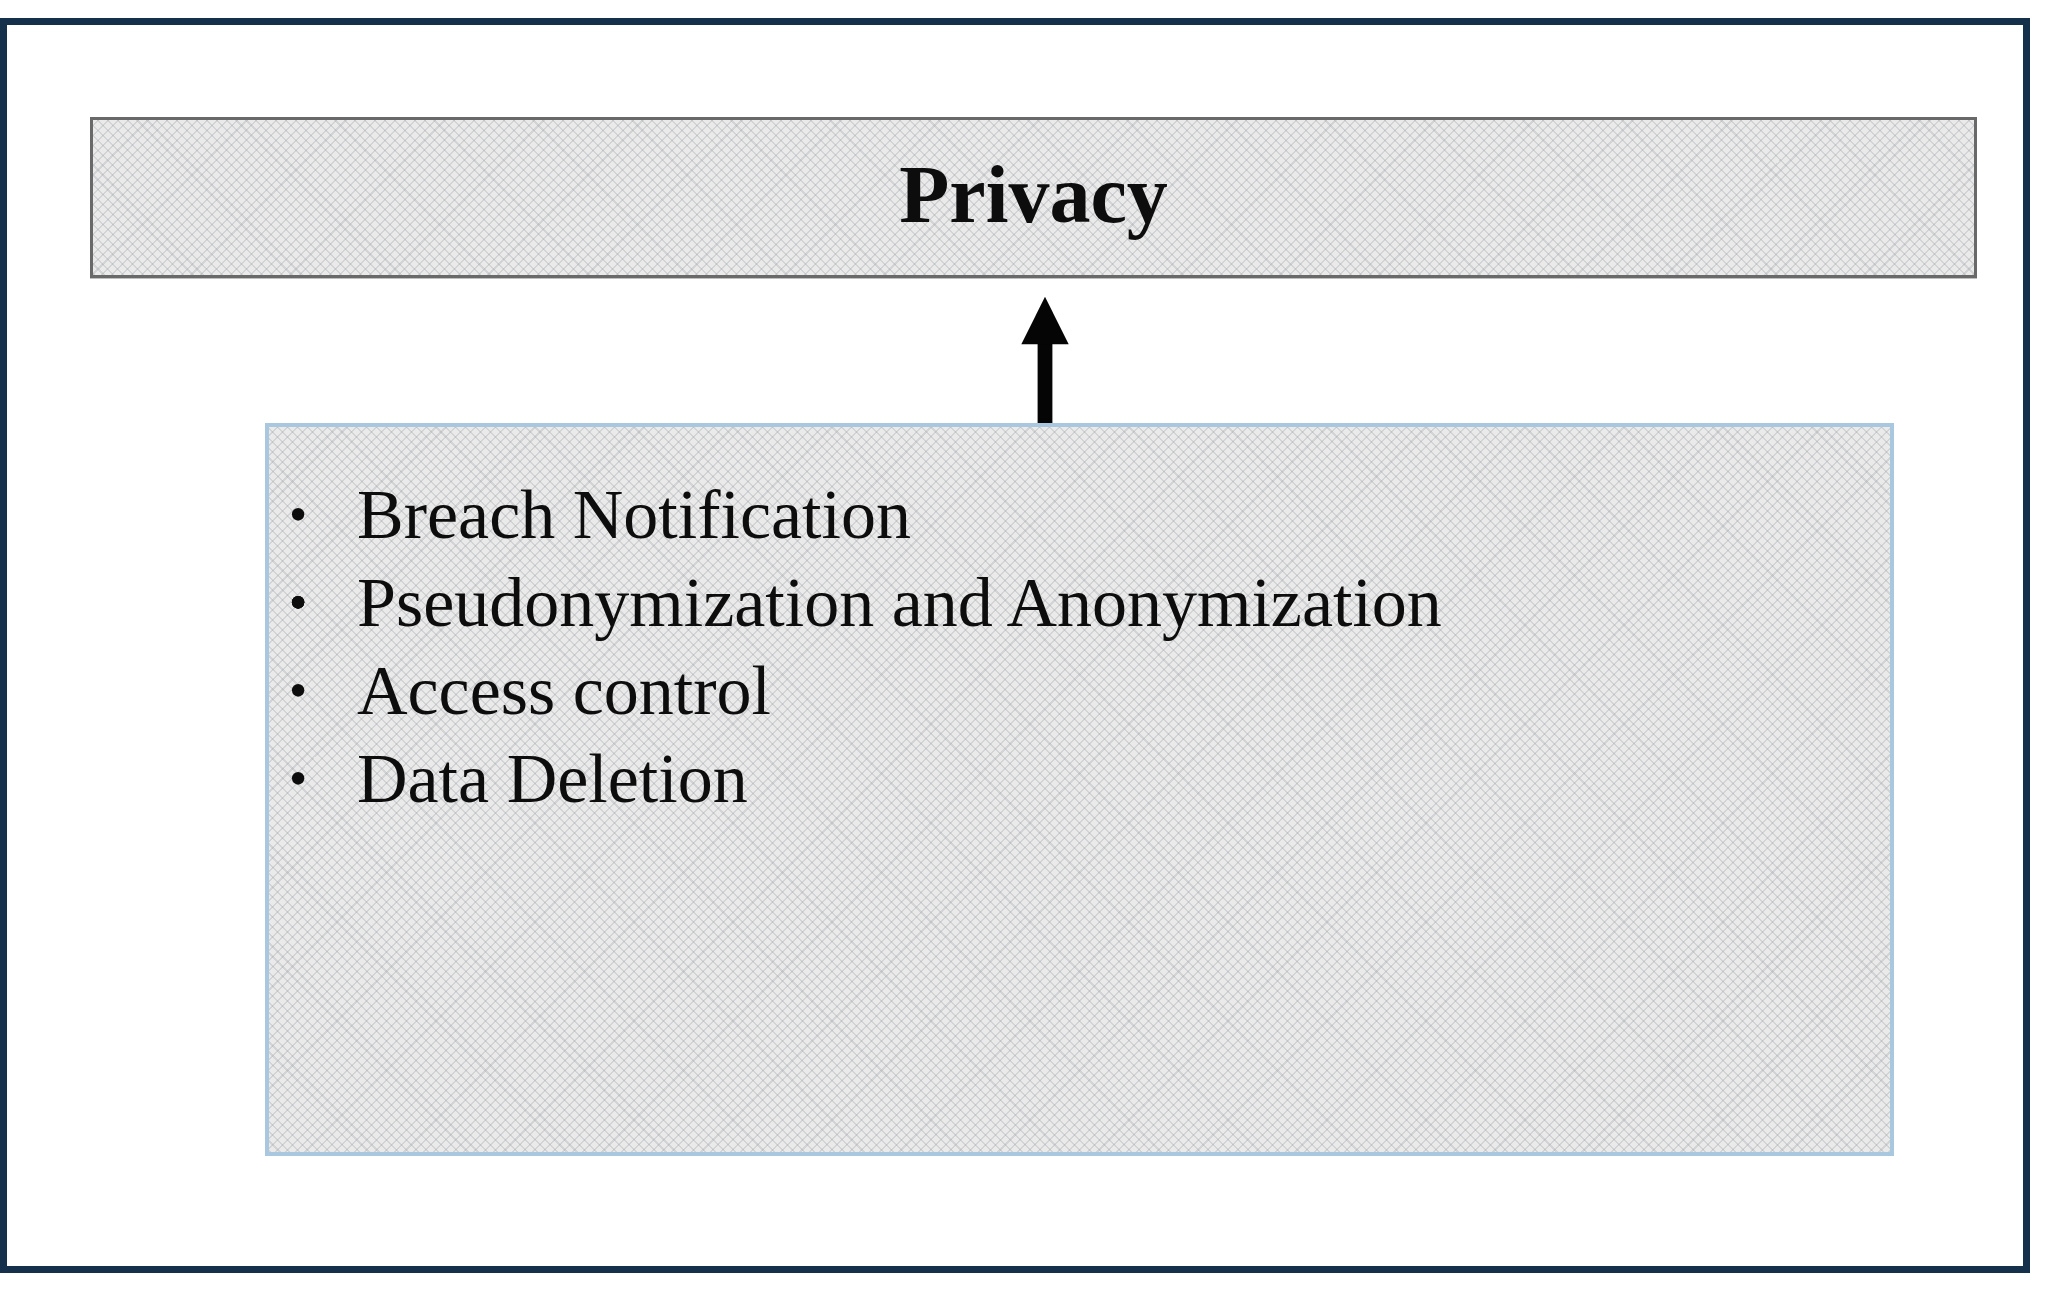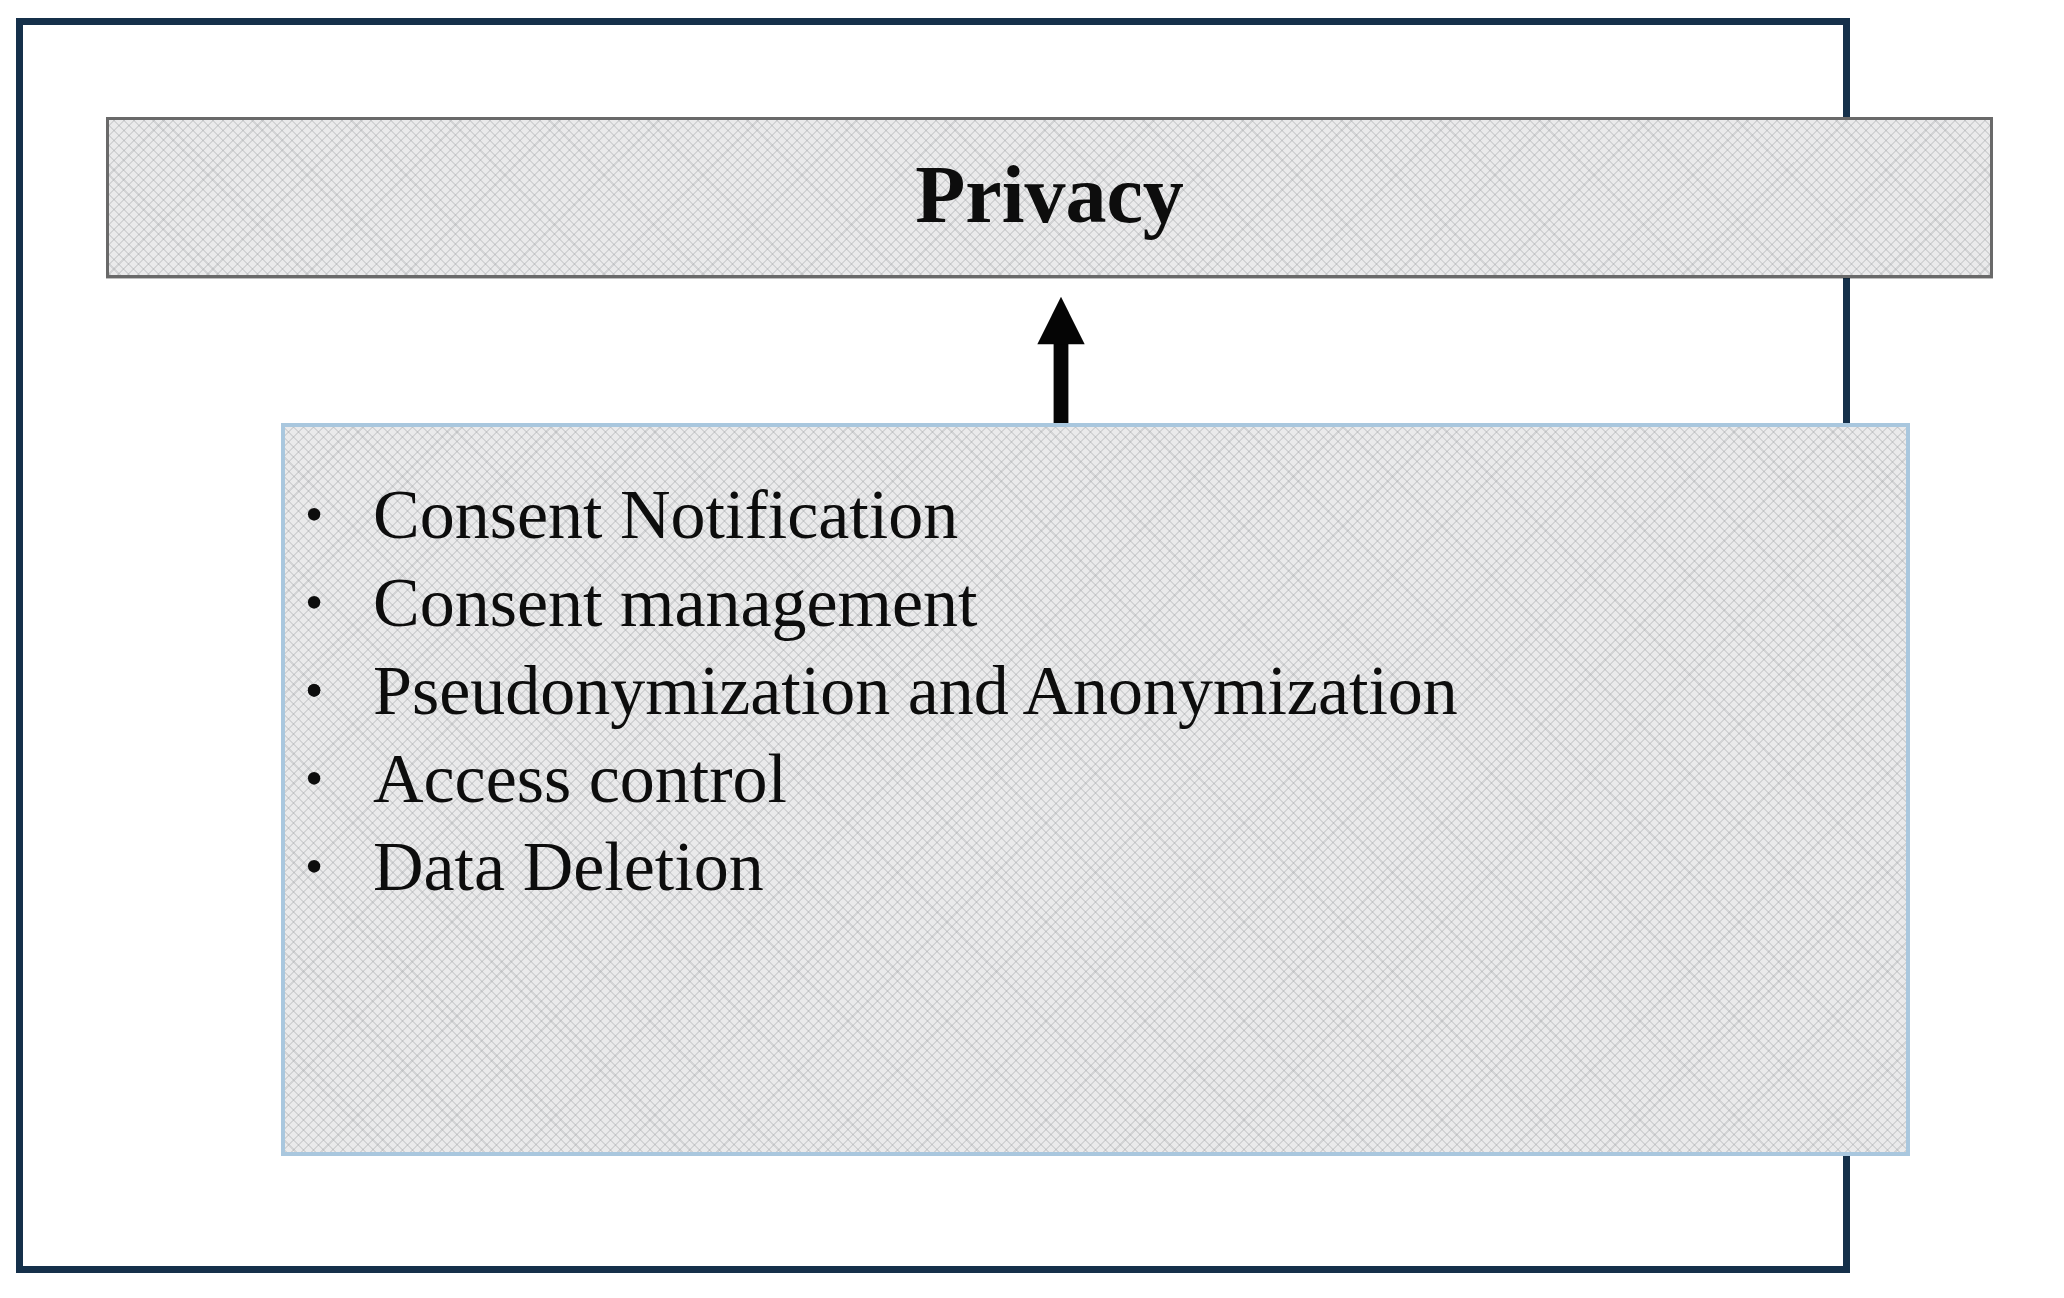--- a/index.html
+++ b/index.html
@@ -15,22 +15,22 @@
   body{
     width:2064px;height:1298px;
     background:var(--background);
     font-family:"Liberation Serif","DejaVu Serif",serif;
     position:relative;
     overflow:hidden;
   }
   .canvas{position:absolute;inset:0;}
   .frame{
     position:absolute;
-    left:16px;top:18px;
-    width:1834px;height:1255px;
+    left:0;top:18px;
+    width:2030px;height:1255px;
     border:7px solid var(--frame-border);
     box-sizing:border-box;
     background:var(--background);
   }
   .textured{
     background-color:var(--box-fill);
     background-image:
       repeating-linear-gradient(45deg, rgba(150,153,156,0.28) 0 1.5px, transparent 1.5px 7px),
       repeating-linear-gradient(-45deg, rgba(150,153,156,0.28) 0 1.5px, transparent 1.5px 7px);
   }
@@ -94,22 +94,22 @@
       <span class="title">Privacy</span>
     </div>
 
     <svg class="connector" viewBox="0 0 56 142" xmlns="http://www.w3.org/2000/svg" aria-hidden="true">
       <rect x="20.5" y="48" width="15" height="94" fill="var(--arrow)"></rect>
       <polygon points="28,10 52,58 4,58" fill="var(--arrow)"></polygon>
     </svg>
 
     <div class="detail-box textured">
       <ul class="bullet-list">
-          <li><span class="bullet">•</span><span>Consent Notification</span></li>
-          <li><span class="bullet">•</span><span>Consent management</span></li>
+          <li><span class="bullet">•</span><span>Breach Notification</span></li>
+          <li><span class="bullet">•</span></li>
           <li><span class="bullet">•</span></li>
           <li><span class="bullet">•</span><span>Pseudonymization and Anonymization</span></li>
           <li><span class="bullet">•</span><span>Access control</span></li>
           <li><span class="bullet">•</span><span>Data Deletion</span></li>
         </ul>
     </div>
 
   </div>
 </div>
 

